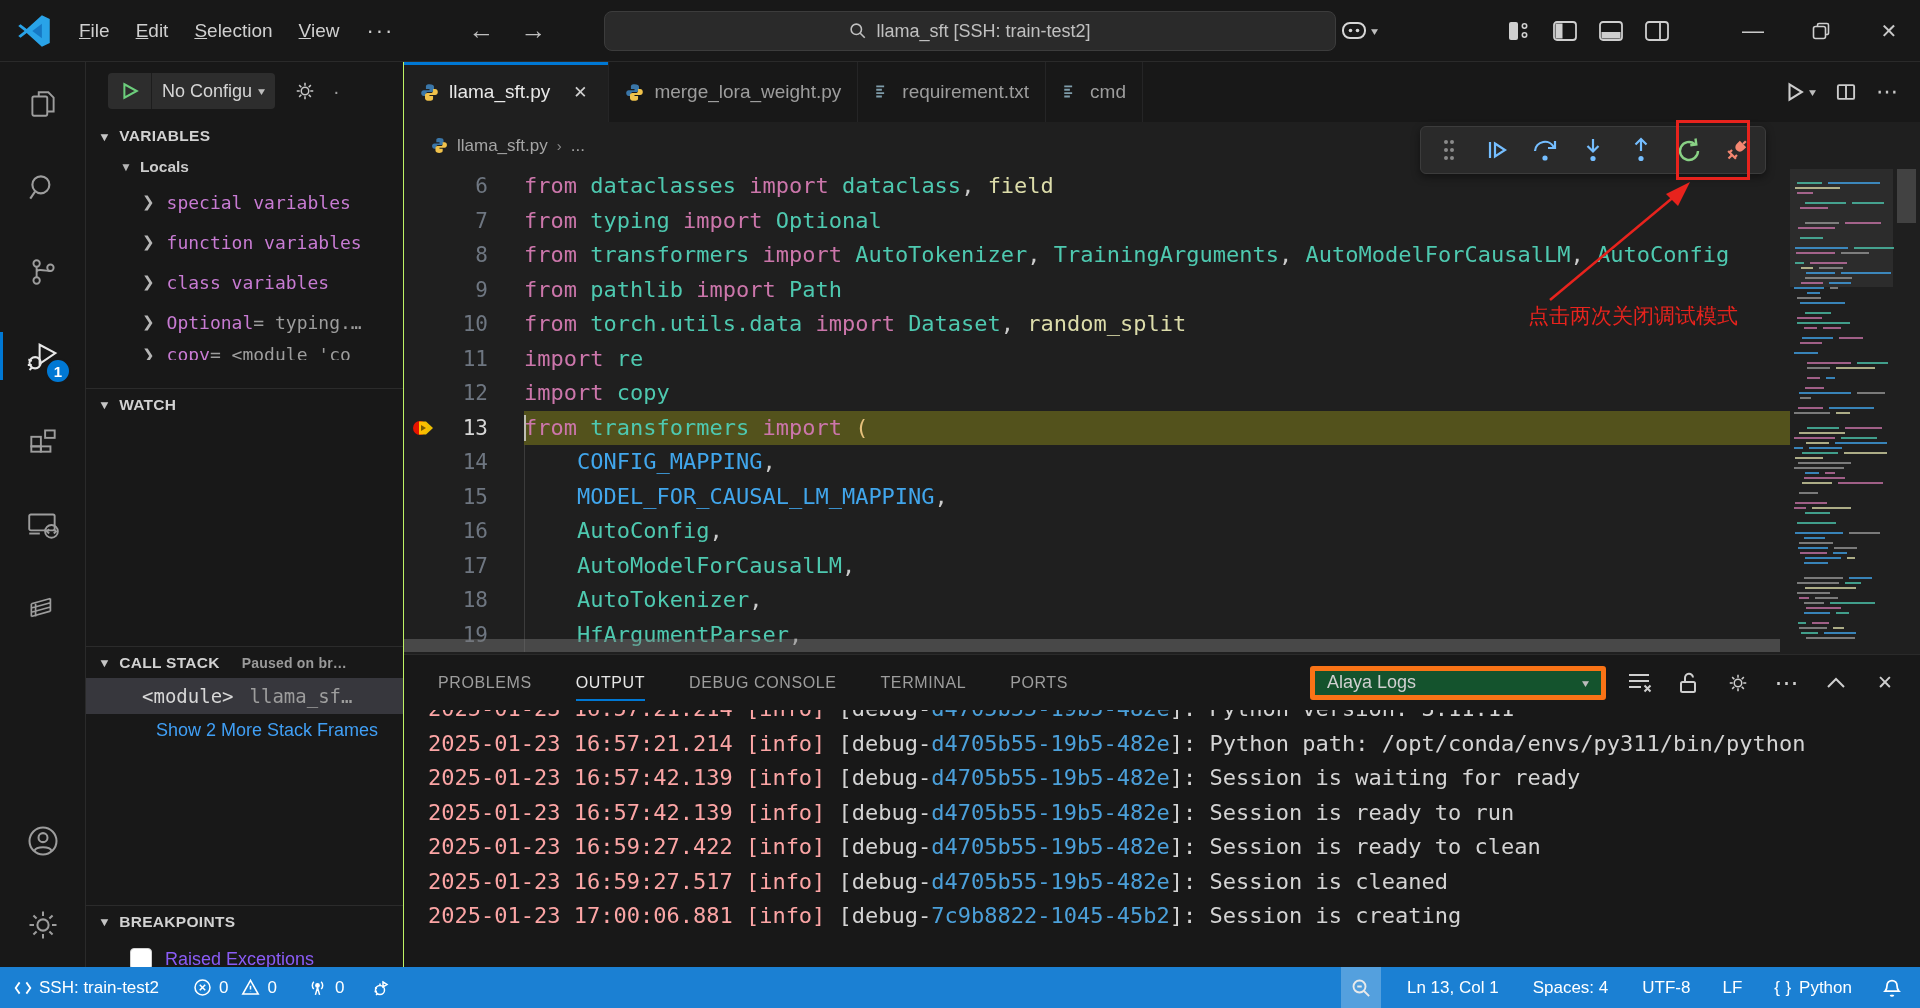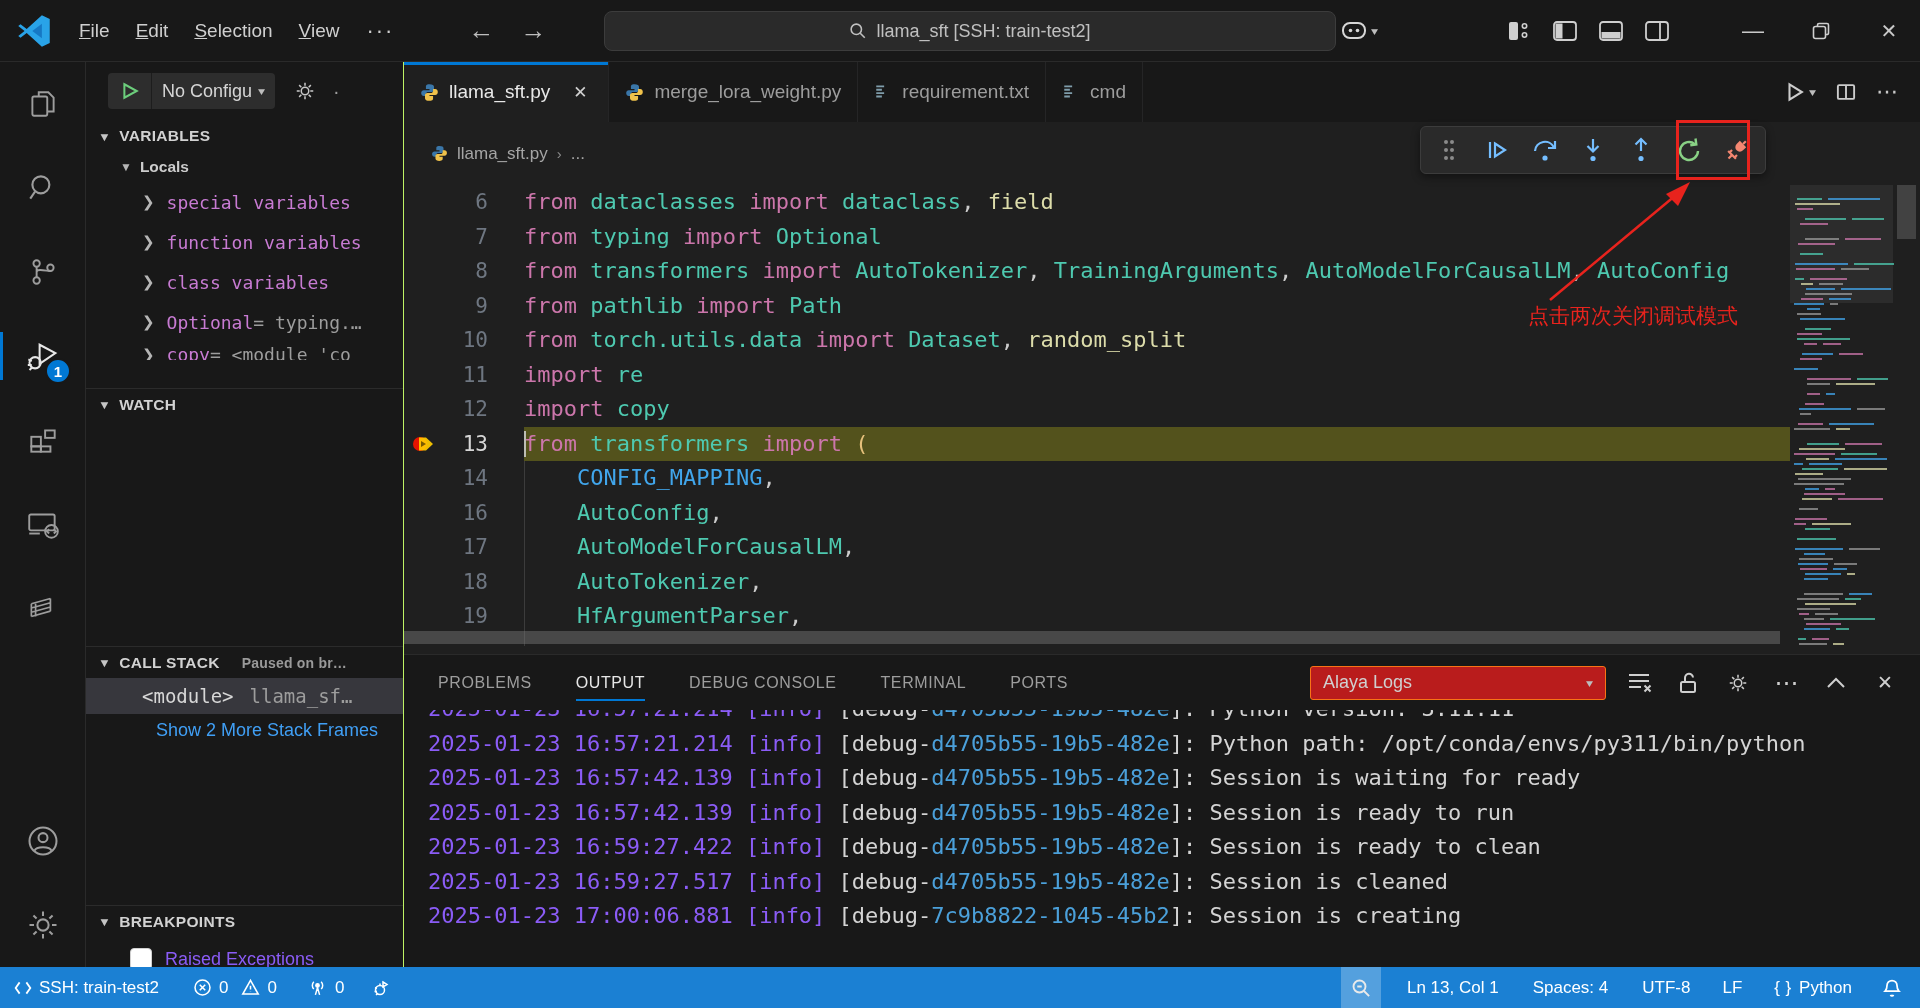--- a/index.html
+++ b/index.html
@@ -59,21 +59,21 @@
   .paused{font-size:14px;font-weight:bold;color:#9a9a9a;margin-left:14px;letter-spacing:.2px;}
   .frame-row{display:flex;align-items:center;height:36px;background:#37373d;padding-left:56px;
              font-family:"DejaVu Sans Mono",monospace;font-size:19px;white-space:nowrap;overflow:hidden;}
   .frame-fn{color:#d7d7d7;}
   .frame-file{color:#9d9d9d;margin-left:16px;}
   .stack-link{color:#409ff5;font-size:18px;padding:6px 0 0 70px;white-space:nowrap;overflow:hidden;}
   .bp-row{display:flex;align-items:center;gap:13px;height:38px;padding-left:44px;font-size:18px;color:#8b5cf6;}
   .bp-check{width:22px;height:22px;border-radius:4px;background:#ffffff;border:1px solid #d0d0d0;}
 
   
-  .editorcol{flex:1;display:flex;flex-direction:column;min-width:0;position:relative;gap:8px;}
+  .editorcol{flex:1;display:flex;flex-direction:column;min-width:0;position:relative;}
   .tabbar{height:60px;background:#181818;display:flex;align-items:stretch;}
   .tab{display:flex;align-items:center;gap:10px;padding:0 16px;border-right:1px solid #252526;
        font-size:19px;color:#9d9d9d;position:relative;background:#181818;white-space:nowrap;}
   .tab.active{background:#1f1f1f;color:#e8e8e8;}
   .tab.active::before{content:"";position:absolute;top:0;left:0;right:0;height:2.5px;background:#0078d4;}
   .tab-close{margin-left:8px;font-size:17px;color:#cfcfcf;width:24px;height:24px;display:flex;align-items:center;justify-content:center;border-radius:5px;}
   .tab-actions{margin-left:auto;display:flex;align-items:center;gap:20px;padding-right:22px;color:#c9c9c9;}
   .breadcrumb{height:47px;background:#1f1f1f;display:flex;align-items:center;gap:9px;padding-left:27px;
               font-size:17px;color:#a5a5a5;}
   .bc-sep{font-size:15px;color:#8a8a8a;}
@@ -104,28 +104,28 @@
   .anno-text{position:absolute;left:1124px;top:240px;font-size:21px;color:#e8231d;z-index:31;white-space:nowrap;}
   .anno-svg{position:absolute;left:1100px;top:110px;z-index:31;pointer-events:none;}
 
   
   .panel{height:313px;background:#181818;border-top:1px solid #2a2a2a;position:relative;}
   .panel-head{height:55px;display:flex;align-items:center;padding-left:34px;position:relative;}
   .ptab{font-size:16px;letter-spacing:.6px;color:#9d9d9d;margin-right:44px;position:relative;height:55px;display:flex;align-items:center;}
   .ptab.active{color:#e7e7e7;}
   .ptab.active::after{content:"";position:absolute;left:0;right:0;bottom:9px;height:2px;background:#0078d4;}
   .panel-right{margin-left:auto;display:flex;align-items:center;gap:19px;padding-right:20px;}
-  .chan-select{width:296px;height:34px;background:#b91c1c;border:1px solid #f97316;border-radius:3px;
+  .chan-select{width:296px;height:34px;background:#14532d;border:5px solid #f97316;border-radius:3px;
                display:flex;align-items:center;font-size:18px;color:#d0d0d0;padding:0 12px;}
   .chan-select .chev{margin-left:auto;}
   .p-ic{color:#cfcfcf;display:flex;align-items:center;justify-content:center;width:30px;height:30px;}
   .log-scroll{position:absolute;top:55px;left:0;right:0;bottom:0;overflow:hidden;}
   .logs{margin-top:-18px;padding-left:24px;font-family:"DejaVu Sans Mono",monospace;font-size:22px;}
   .log-line{height:34.5px;line-height:34.5px;white-space:pre;}
-  .l-g{color:#8b5cf6;} .l-w{color:#d4d4d4;} .l-b{color:#4ba0da;}
+  .l-g{color:#fca5a5;} .l-w{color:#d4d4d4;} .l-b{color:#4ba0da;}
 
   
   .statusbar{height:41px;background:#1b80d3;display:flex;align-items:center;color:#ffffff;font-size:17px;gap:32px;}
   .sb-item{display:flex;align-items:center;gap:7px;padding:0 10px;height:41px;}
   .sb-left{display:flex;align-items:center;padding-left:4px;}
   .sb-right{margin-left:auto;display:flex;align-items:center;padding-right:8px;}
   .sb-zoom{background:rgba(255,255,255,.25);}
 </style>
 </head>
 <body>
@@ -451,20 +451,25 @@
                   <path d="M11 10v6l5-3z" fill="#7a5b00"></path>
                 </svg>
               </div>
               <div class="ln">13</div>
               <div class="ctx"><span class="cursor"></span><span class="t-kw">from </span><span class="t-ty">transformers </span><span class="t-kw">import </span><span class="t-br">(</span></div>
             </div>
             <div class="cl">
               <div class="bp"></div>
               <div class="ln">14</div>
               <div class="ctx"><span class="t-pl">    </span><span class="t-co">CONFIG_MAPPING</span><span class="t-pl">,</span></div>
+            </div>
+            <div class="cl">
+              <div class="bp"></div>
+              <div class="ln">15</div>
+              <div class="ctx"><span class="t-pl">    </span><span class="t-co">MODEL_FOR_CAUSAL_LM_MAPPING</span><span class="t-pl">,</span></div>
             </div>
             <div class="cl">
               <div class="bp"></div>
               <div class="ln">16</div>
               <div class="ctx"><span class="t-pl">    </span><span class="t-ty">AutoConfig</span><span class="t-pl">,</span></div>
             </div>
             <div class="cl">
               <div class="bp"></div>
               <div class="ln">17</div>
               <div class="ctx"><span class="t-pl">    </span><span class="t-ty">AutoModelForCausalLM</span><span class="t-pl">,</span></div>

